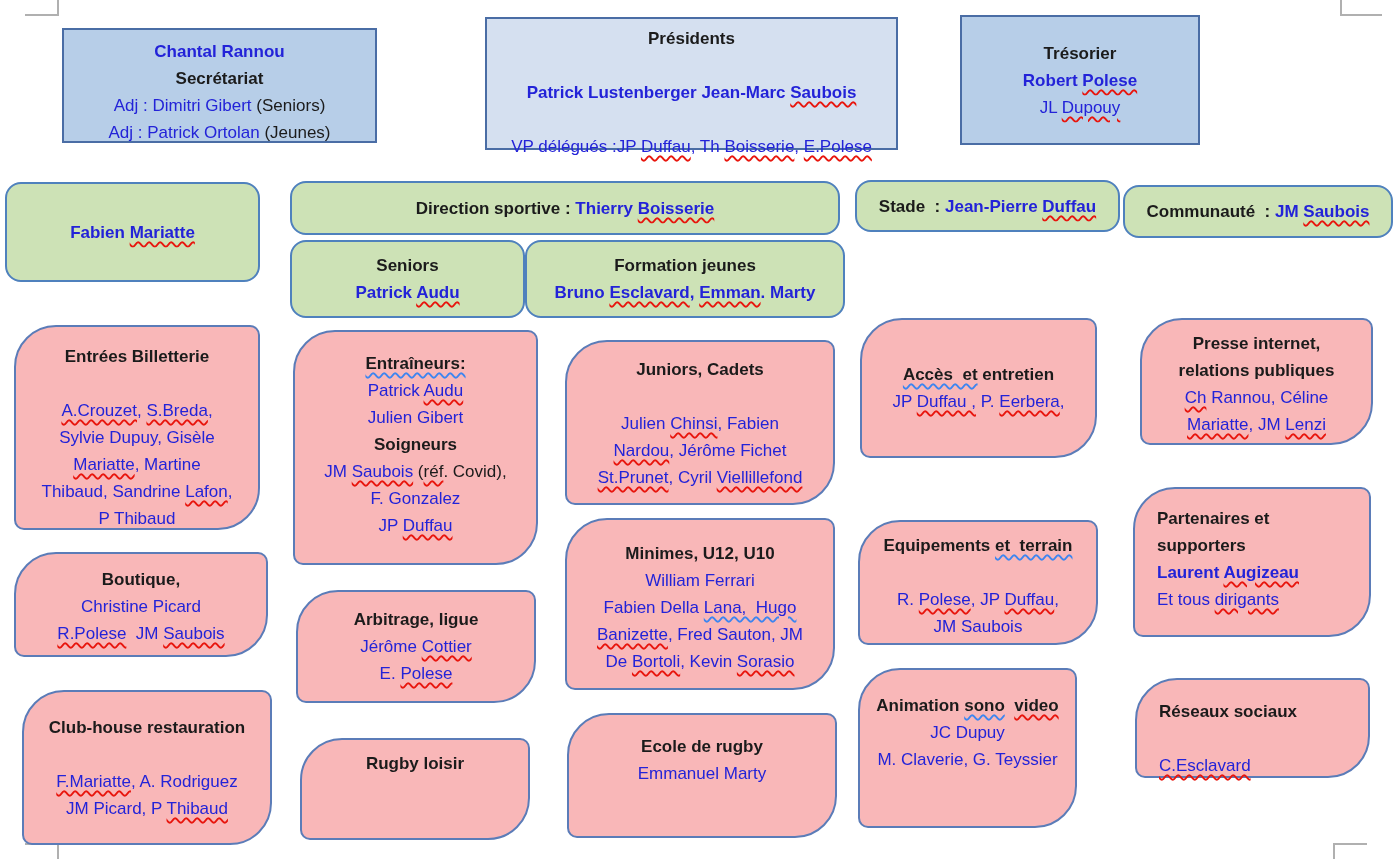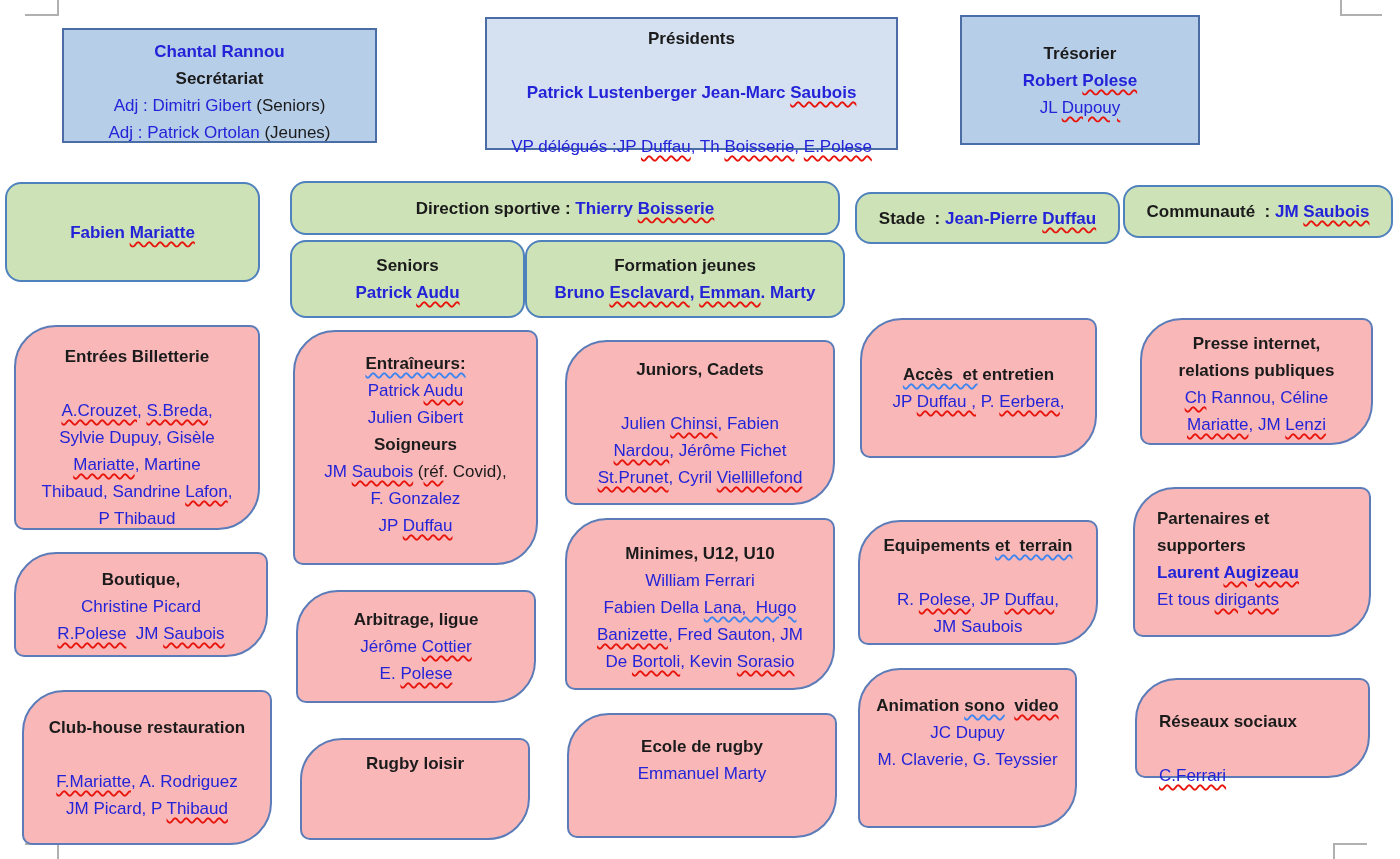--- a/index.html
+++ b/index.html
@@ -60,21 +60,21 @@
     </div>
 
   <div class="box green vcenter" style="left:5px;top:182px;width:255px;height:100px;">
       <div class="ln"><span class="bb">Fabien </span><span class="bb sqr">Mariatte</span></div>
     </div>
 
   <div class="box green vcenter" style="left:290px;top:181px;width:550px;height:54px;">
       <div class="ln"><span class="kb">Direction sportive : </span><span class="bb">Thierry </span><span class="bb sqr">Boisserie</span></div>
     </div>
 
-  <div class="box green vcenter" style="left:855px;top:192px;width:265px;height:52px;">
+  <div class="box green vcenter" style="left:855px;top:180px;width:265px;height:52px;">
       <div class="ln"><span class="kb">Stade  : </span><span class="bb">Jean-Pierre </span><span class="bb sqr">Duffau</span></div>
     </div>
 
   <div class="box green vcenter" style="left:1123px;top:185px;width:270px;height:53px;">
       <div class="ln"><span class="kb">Communauté  : </span><span class="bb">JM </span><span class="bb sqr">Saubois</span></div>
     </div>
 
   <div class="box green vcenter" style="left:290px;top:240px;width:235px;height:78px;">
       <div class="ln"><span class="kb">Seniors</span></div>
       <div class="ln"><span class="bb">Patrick </span><span class="bb sqr">Audu</span></div>
@@ -176,19 +176,19 @@
       <div class="ln"><span class="b sqr">Mariatte</span><span class="b">, JM </span><span class="b sqr">Lenzi</span></div>
     </div>
 
   <div class="box pink leftalign" style="left:1133px;top:487px;width:238px;height:150px;padding-top:16px;">
       <div class="ln"><span class="kb">Partenaires et</span></div>
       <div class="ln"><span class="kb">supporters</span></div>
       <div class="ln"><span class="bb">Laurent </span><span class="bb sqr">Augizeau</span></div>
       <div class="ln"><span class="b">Et tous </span><span class="b sqr">dirigants</span></div>
     </div>
 
-  <div class="box pink leftalign" style="left:1135px;top:678px;width:235px;height:100px;padding-top:28px;">
+  <div class="box pink leftalign" style="left:1135px;top:678px;width:235px;height:100px;padding-top:18px;">
       <div class="ln"><span class="kb">Réseaux sociaux</span></div>
       <div class="ln"></div>
-      <div class="ln"><span class="b sqr">C.Ferrari</span></div>
+      <div class="ln"><span class="b sqr">C.Esclavard</span></div>
     </div>
 
 </div>
 
 </body></html>

